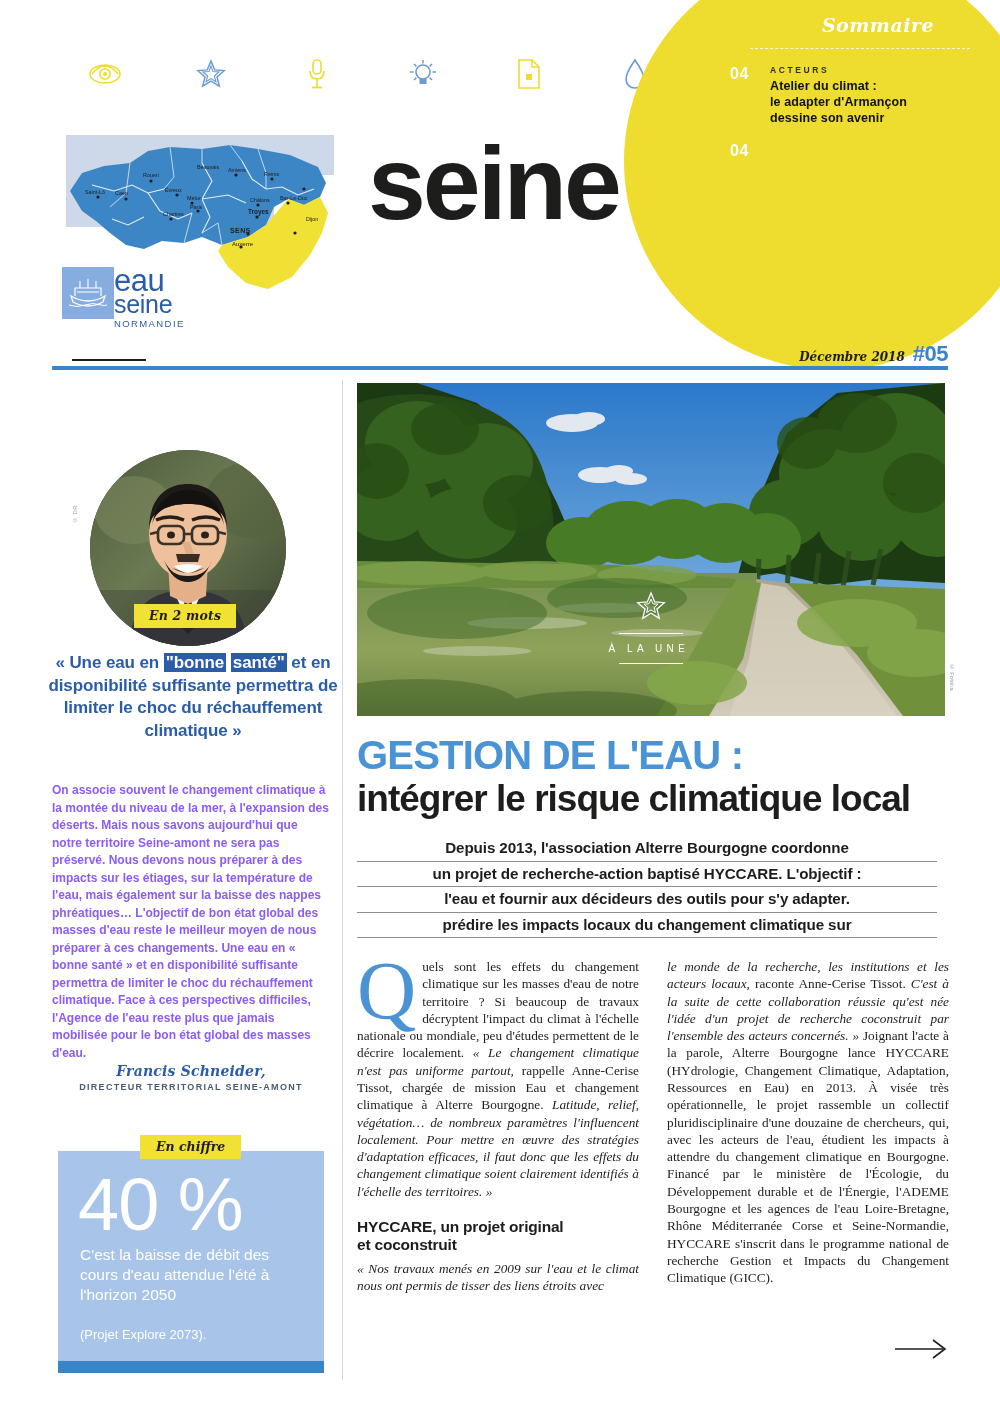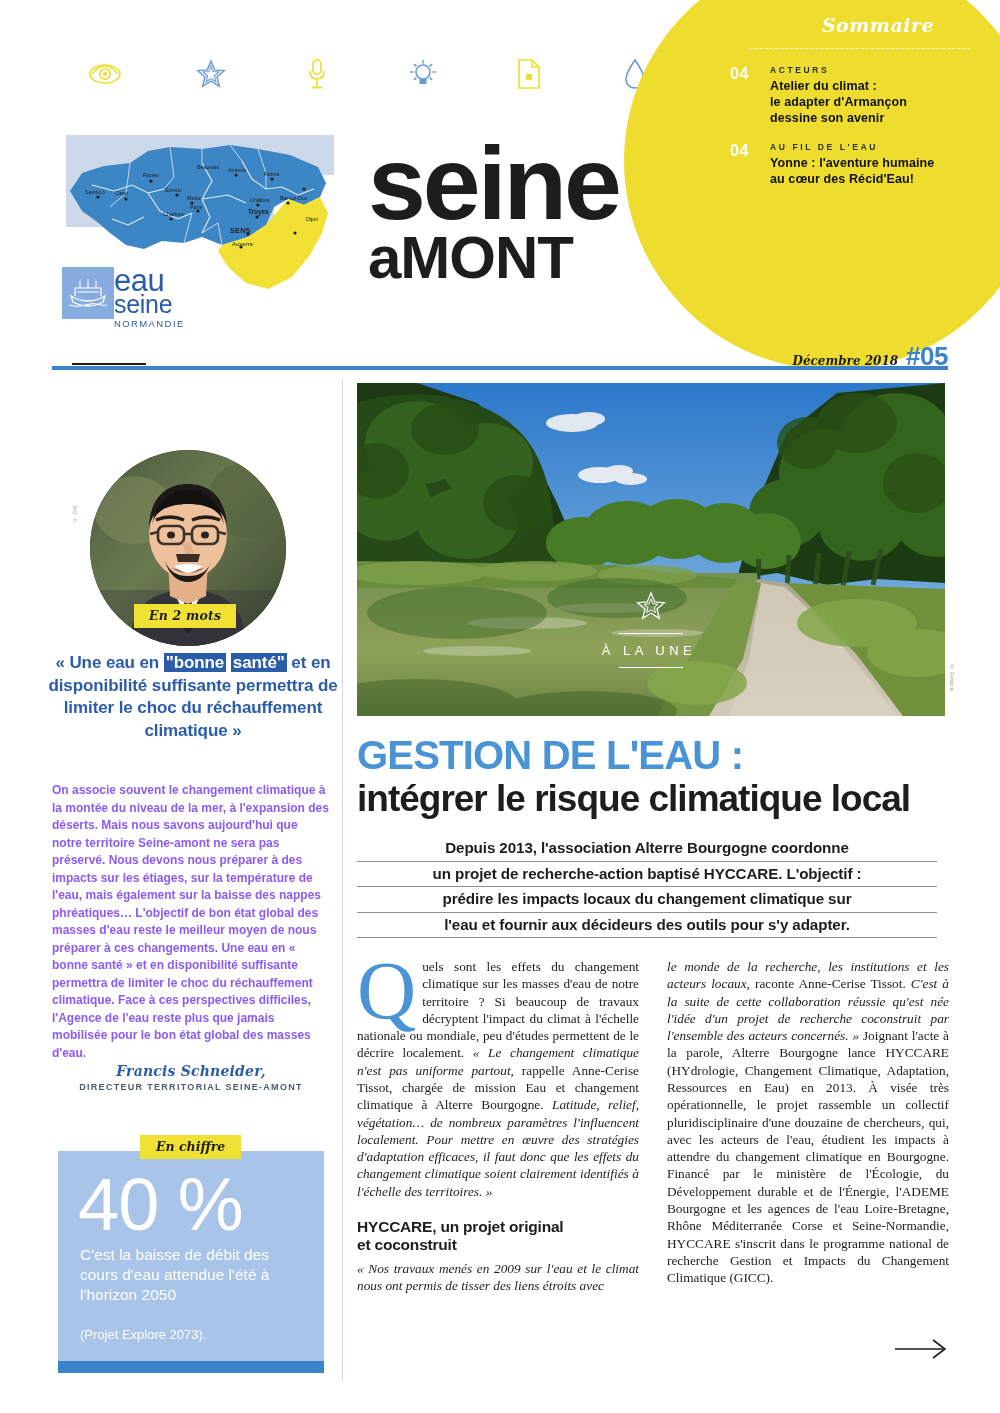--- a/index.html
+++ b/index.html
@@ -89,21 +89,21 @@
   .tagline {
     font-size: 14.6px; font-weight: bold; color: #1d1d1b;
     letter-spacing: .2px; white-space: nowrap;
   }
   .tag-dash { flex: 0 0 auto; width: 74px; border-top: 2px solid #1d1d1b; margin: 0 20px 5px 20px; }
   .tag-spacer { flex: 1 1 auto; }
   .tag-date {
     font-family: "DejaVu Serif", serif; font-style: italic; font-weight: bold;
     font-size: 12px; color: #1d1d1b; margin-right: 8px;
   }
-  .tag-issue { font-size: 26px; font-weight: bold; color: #3c84c8; letter-spacing: -.5px; }
+  .tag-issue { font-size: 22px; font-weight: bold; color: #3c84c8; letter-spacing: -.5px; }
   .rule-blue {
     position: absolute; left: 52px; top: 366px; width: 896px; height: 4px; background: #3c84c8;
   }
 
   
   .col-divider {
     position: absolute; left: 342px; top: 380px; width: 1px; height: 1000px; background: #cfd8e4;
   }
 
   
@@ -184,21 +184,21 @@
   }
   .hero svg { display: block; }
   .hero-overlay {
     position: absolute; left: 0; top: 208px; width: 100%;
     display: flex; flex-direction: column; align-items: center;
     pointer-events: none;
   }
   .hero-star { margin-bottom: 9px; }
   .hero-line { width: 64px; border-top: 1.4px solid #ffffff; }
   .hero-label {
-    font-size: 13px; color: #ffffff; letter-spacing: 4.5px;
+    font-size: 10px; color: #ffffff; letter-spacing: 4.5px;
     margin: 9px 8px 9px 4px; font-weight: normal;
   }
   .hero-credit {
     position: absolute; left: 949px; top: 664px;
     font-size: 5.5px; color: #8a9099; letter-spacing: .3px;
     writing-mode: vertical-rl;
   }
 
   
   .headline { position: absolute; left: 357px; top: 735px; width: 590px; }
@@ -310,27 +310,20 @@
         <div class="som-head">
           <div>Atelier du climat :</div>
           <div>le adapter d'Armançon</div>
           <div>dessine son avenir</div>
         </div>
       </div>
     </div>
 
     <div class="som-item">
       <div class="som-num">04</div>
-      <div>
-        <div class="som-kicker">AU FIL DE L'EAU</div>
-        <div class="som-head">
-          <div>Yonne : l'aventure humaine</div>
-          <div>au cœur des Récid'Eau!</div>
-        </div>
-      </div>
     </div>
   </div>
 
   <div class="map-wrap">
     <svg width="290" height="172" viewBox="0 0 290 172">
       <rect x="14" y="2" width="208" height="92" fill="#cdd9e8"></rect>
       <rect x="222" y="2" width="60" height="40" fill="#cdd9e8"></rect>
       <path d="M18 58 L30 40 L52 33 L78 30 L96 18 L118 14 L150 16 L178 12 L206 16 L238 22 L266 34 L274 50
                L268 64 L252 72 L236 66 L222 74 L214 92 L196 104 L170 112 L150 104 L132 110 L110 108
                L92 116 L74 112 L58 100 L44 88 L30 78 Z" fill="#3d86c6"></path>
@@ -407,21 +400,20 @@
     </div>
     <div class="logo-text">
       <div class="logo-eau">eau</div>
       <div class="logo-seine">seine</div>
       <div class="logo-norm">NORMANDIE</div>
     </div>
   </div>
 
   <div class="wordmark">
     <div class="wm-seine">seine</div>
-    <div class="wm-amont">aMONT</div>
   </div>
 
   <div class="tagline-row">
     <span class="tag-dash"></span>
     <span class="tag-spacer"></span>
     <span class="tag-date">Décembre 2018</span>
     <span class="tag-issue">#05</span>
   </div>
   <div class="rule-blue"></div>
   <div class="col-divider"></div>
@@ -595,22 +587,22 @@
   <div class="hero-credit">© Fotolia</div>
 
   <div class="headline">
     <div class="hl1">GESTION DE L'EAU :</div>
     <div class="hl2">intégrer le risque climatique local</div>
   </div>
 
   <div class="lede">
     <div class="lede-line">Depuis 2013, l'association Alterre Bourgogne coordonne</div>
     <div class="lede-line">un projet de recherche-action baptisé HYCCARE. L'objectif :</div>
+    <div class="lede-line">l'eau et fournir aux décideurs des outils pour s'y adapter.</div>
     <div class="lede-line">prédire les impacts locaux du changement climatique sur</div>
-    <div class="lede-line">l'eau et fournir aux décideurs des outils pour s'y adapter.</div>
   </div>
 
   <div class="cols">
     <div class="col">
       <p>
         <span class="dropcap">Q</span><span>uels sont les effets du changement climatique sur les masses d'eau de notre territoire ? Si beaucoup de travaux décryptent l'impact du climat à l'échelle nationale ou mondiale, peu d'études permettent de le décrire localement. </span><i>« Le changement climatique n'est pas uniforme partout,</i><span> rappelle Anne-Cerise Tissot, chargée de mission Eau et changement climatique à Alterre Bourgogne. </span><i>Latitude, relief, végétation… de nombreux paramètres l'influencent localement. Pour mettre en œuvre des stratégies d'adaptation efficaces, il faut donc que les effets du changement climatique soient clairement identifiés à l'échelle des territoires. »</i>
       </p>
       <div class="subhead">
         <div>HYCCARE, un projet original</div>
         <div>et coconstruit</div>

